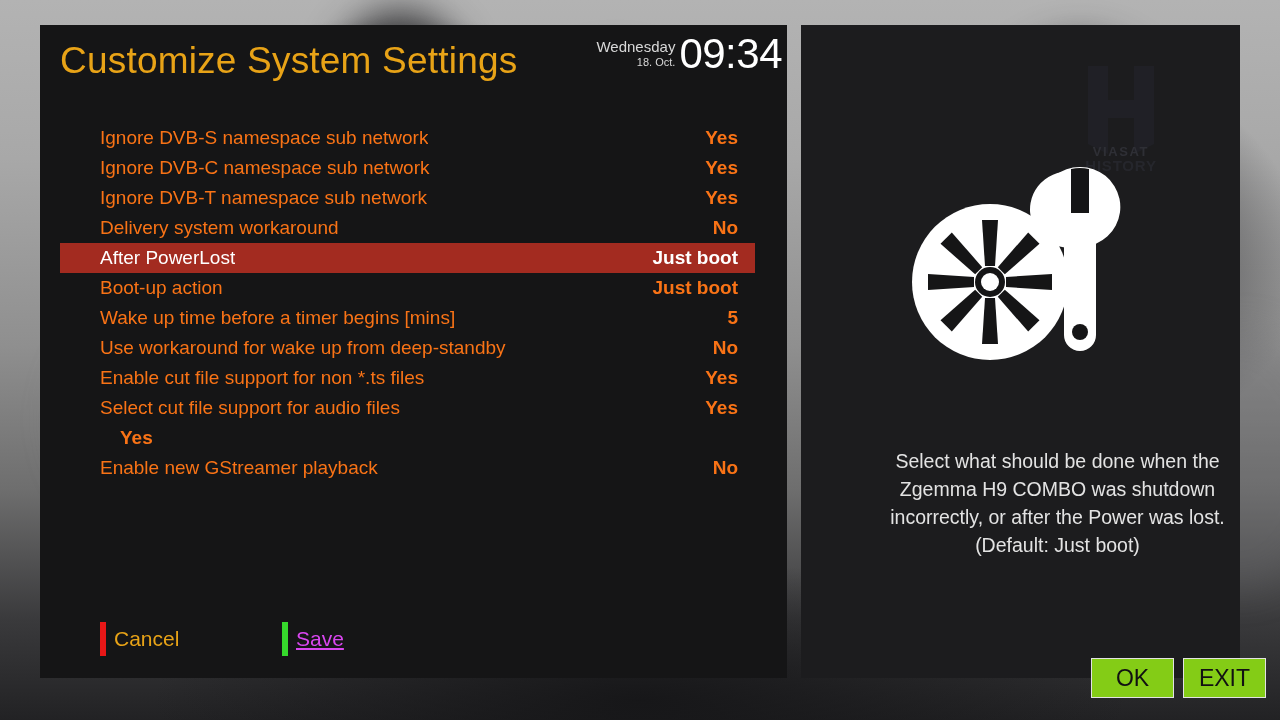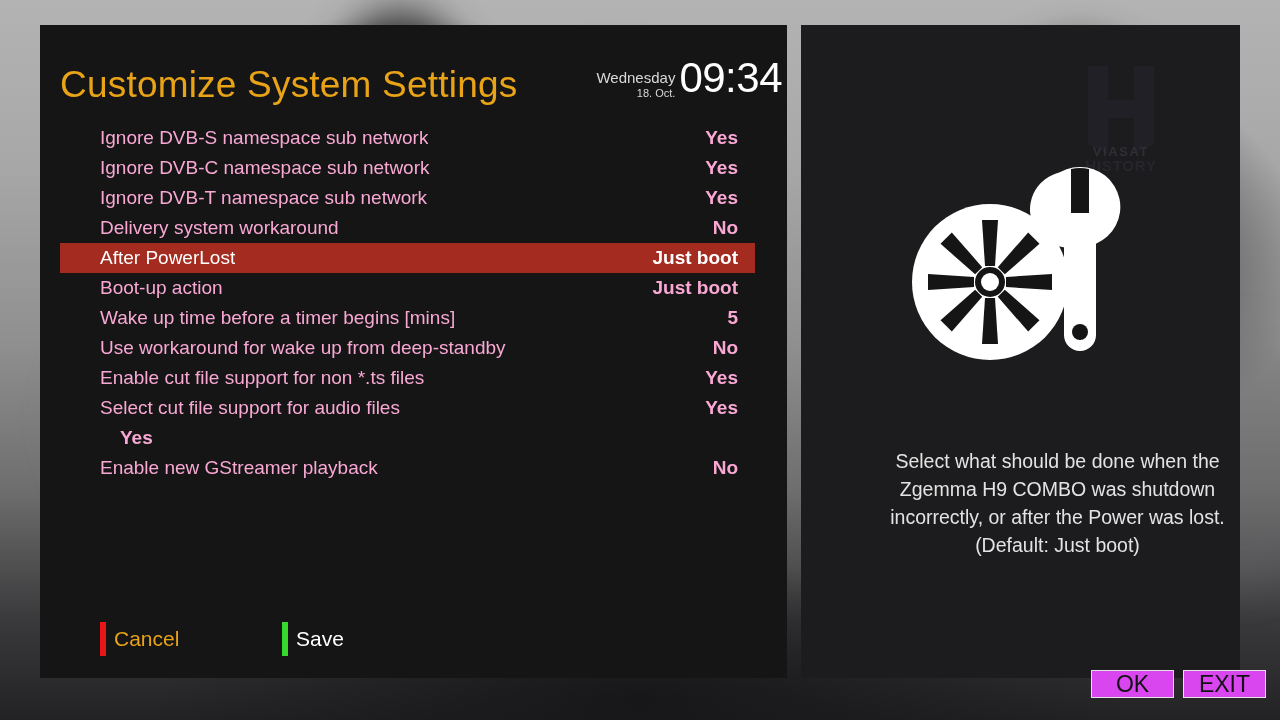--- a/index.html
+++ b/index.html
@@ -28,28 +28,28 @@
   
   .panel {
     position:absolute;
     background:#151516;
     z-index:3;
   }
   #left-panel  { left:40px;  top:25px; width:747px;  height:653px; }
   #right-panel { left:801px; top:25px; width:439px;  height:653px; background:#1c1c1e; }
 
   
-  #header { position:absolute; left:0; top:0; width:100%; height:70px;margin-top:24px; }
+  #header { position:absolute; left:0; top:0; width:100%; height:70px; }
   #page-title {
     position:absolute; left:20px; top:36px;
     font-size:37px; color:#E8A317; letter-spacing:.2px;
     font-weight:400; white-space:nowrap;
     transform:translateY(-50%);
   }
-  #clock { position:absolute; right:5px; top:8px; display:flex; align-items:flex-end; }
+  #clock { position:absolute; right:5px; top:8px; display:flex; align-items:flex-start; }
   #clock-date {
     text-align:right; color:#d8d8d8;
     line-height:1.12; padding-top:6px; padding-right:4px;
   }
   #clock-weekday { font-size:15px; display:block; }
   #clock-daymonth { font-size:11px; display:block; }
   #clock-time {
     font-size:42px; color:#ffffff; line-height:1;
     font-weight:400; letter-spacing:-0.5px;
   }
@@ -59,21 +59,21 @@
     position:absolute; left:20px; top:98px;
     width:695px;
   }
   .setting-row {
     position:relative;
     height:30px;
     display:flex;
     align-items:center;
     justify-content:space-between;
     padding:0 17px 0 40px;
-    color:#f9a8d4;
+    color:#f97316;
     font-size:19px;
     white-space:nowrap;
   }
   .setting-row.selected {
     background:#A32B20;
     color:#ffffff;
     gap:48px;
   }
   .setting-label { overflow:hidden; text-overflow:ellipsis; }
   .setting-value { padding-left:20px;font-weight:bold; }
@@ -118,25 +118,25 @@
     font-size:19.5px;
     line-height:1.44;
     text-align:center;
     z-index:4;
   }
   #right-buttons {
     position:absolute; right:14px; bottom:22px;
     display:flex; gap:9px; z-index:4;
   }
   .plain-button {
-    background:#d946ef;
+    background:#84cc16;
     color:#111112;
     font-size:23px;
     min-width:83px;
-    height:28px;
+    height:40px;
     display:flex; align-items:center; justify-content:center;
     border:1px solid #e2e2e2;
   }
 </style>
 </head>
 <body>
 
 <div id="bg">
   <div class="blob" style="left:330px;  top:10px;  width:140px; height:170px; background:rgba(25,25,28,.75);"></div>
   <div class="blob" style="left:520px;  top:60px;  width:190px; height:230px; background:rgba(30,30,33,.6);"></div>
@@ -213,21 +213,21 @@
     <div id="list-scrollbar-thumb"></div>
   </div>
 
   <div id="key-buttons">
     <div class="key-button" id="cancel-button">
       <span class="key-bar" id="cancel-bar" style="background: rgb(232, 23, 23);"></span>
       <span class="key-label" style="color: rgb(232, 163, 23);">Cancel</span>
     </div>
     <div class="key-button" id="save-button">
       <span class="key-bar" id="save-bar" style="background: rgb(54, 217, 44);"></span>
-      <span class="key-label" style="color: #ffffff;">Save</span>
+      <span class="key-label" style="color: #d946ef; text-decoration: underline;">Save</span>
     </div>
   </div>
 </div>
 
 <div class="panel" id="right-panel"></div>
 
 <svg id="channel-logo" viewBox="0 0 78 112">
   <path d="M6 4 h20 l0 34 h26 l0 -34 h20 l0 78 l-20 10 l0 -36 h-26 l0 36 l-20 -10 z" fill="#23242c"></path>
   <text x="39" y="94" font-family="Liberation Sans, sans-serif" font-size="13" font-weight="bold" fill="#3a3b44" text-anchor="middle" letter-spacing="1.6">VIASAT</text>
   <text x="39" y="109" font-family="Liberation Sans, sans-serif" font-size="15" font-weight="bold" fill="#2c2d35" text-anchor="middle" letter-spacing="0.8">HISTORY</text>

